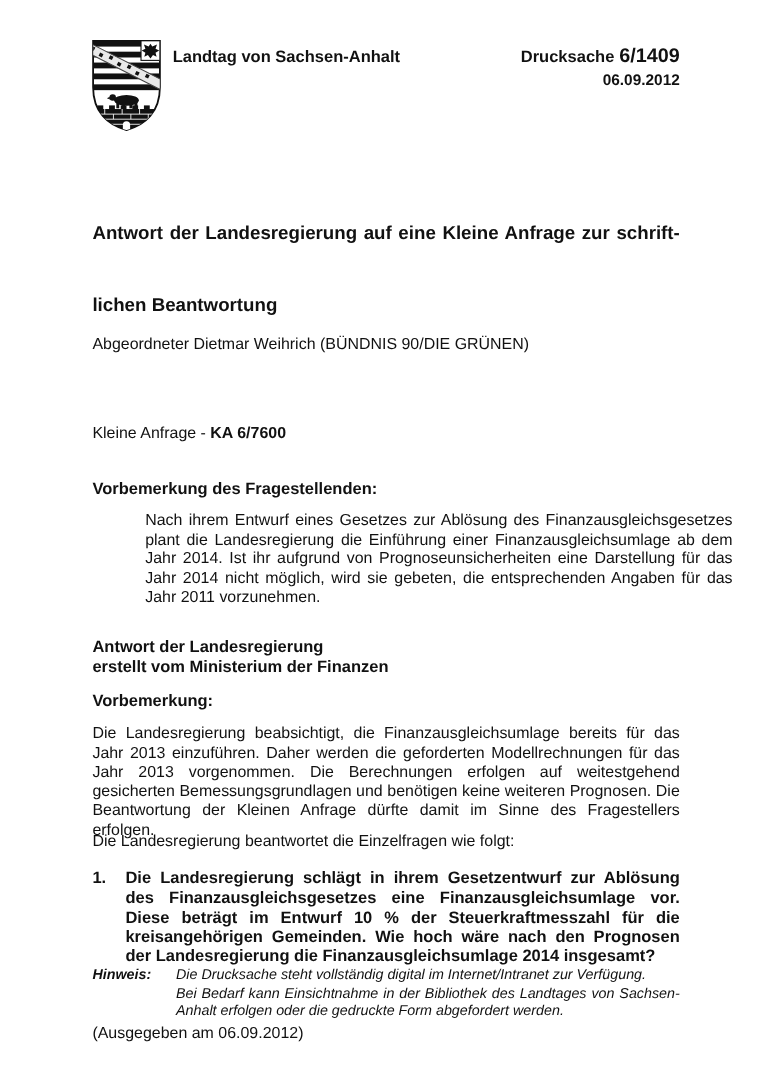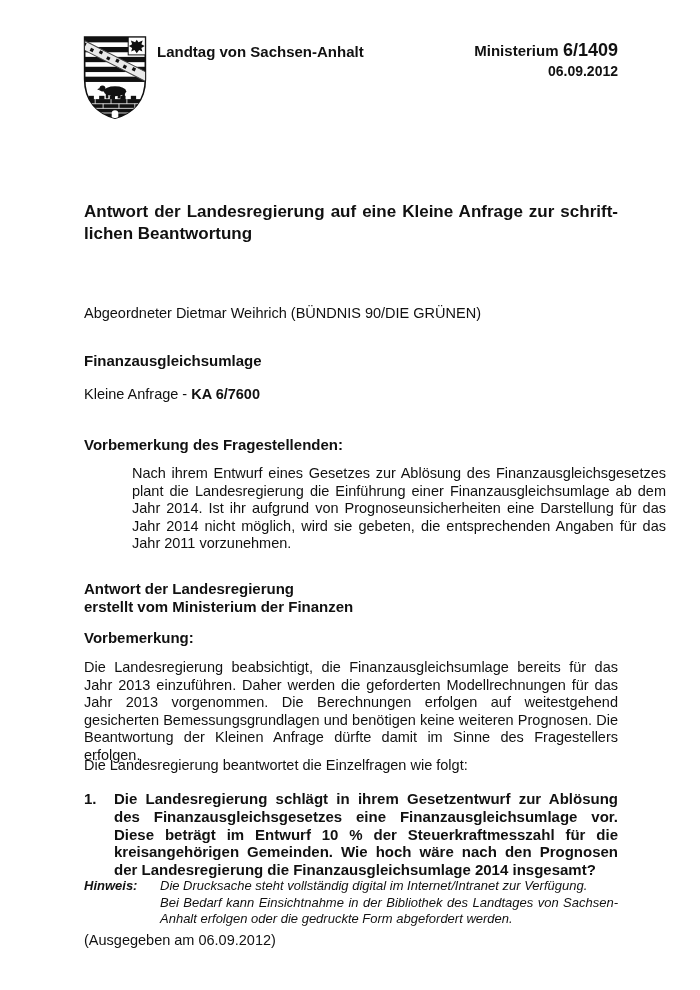--- a/index.html
+++ b/index.html
@@ -27,21 +27,21 @@
     text-align:right;line-height:20px;
   }
   .doc-label{font-size:15px;font-weight:bold;}
   .doc-number{font-size:18px;font-weight:bold;}
   .doc-date{font-size:14px;font-weight:bold;}
 
   .logo-box{left:82px;top:34px;width:66px;height:88px;}
 
   .title{top:201px;font-size:17px;font-weight:bold;line-height:22px;}
   .title .l1{text-align:justify;text-align-last:justify;display:block;}
-  .title .l2{display:block;}
+  .title .l2{display:block;margin-top:44px;}
 
   .author{top:305px;font-size:14.5px;}
   .subject{top:352px;}
   .request{top:386px;font-size:14.5px;}
   .h-vorbemerkung-frag{top:436px;}
   .p1{top:465px;margin-left:48px;}
   .h-antwort{top:580px;line-height:18px;}
   .h-vorbemerkung{top:629px;}
   .p2{top:659px;}
   .intro{top:757px;text-align:left;}
@@ -120,32 +120,31 @@
         </g>
 
         <path d="M45 132 v-12 a5 5 0 0 1 10 0 v12 Z" fill="#fff"></path>
       </g>
     </svg>
   </div>
 
   <div class="abs header-institution">Landtag von Sachsen-Anhalt</div>
 
   <div class="abs header-right">
-    <div><span class="doc-label">Ministerium</span> <span class="doc-number">6/1409</span></div>
+    <div><span class="doc-label">Drucksache</span> <span class="doc-number">6/1409</span></div>
     <div class="doc-date">06.09.2012</div>
   </div>
 
   <div class="abs col title">
     <span class="l1">Antwort der Landesregierung auf eine Kleine Anfrage zur schrift-</span>
     <span class="l2">lichen Beantwortung</span>
   </div>
 
   <div class="abs col author">Abgeordneter Dietmar Weihrich (BÜNDNIS 90/DIE GRÜNEN)</div>
 
-  <div class="abs col subject heading">Finanzausgleichsumlage</div>
 
   <div class="abs col request"><span>Kleine Anfrage - </span><span class="bold">KA 6/7600</span></div>
 
   <div class="abs col h-vorbemerkung-frag heading">Vorbemerkung des Fragestellenden:</div>
   <div class="abs col p1 body-text">Nach ihrem Entwurf eines Gesetzes zur Ablösung des Finanzausgleichsgesetzes plant die Landesregierung die Einführung einer Finanzausgleichsumlage ab dem Jahr 2014. Ist ihr aufgrund von Prognoseunsicherheiten eine Darstellung für das Jahr 2014 nicht möglich, wird sie gebeten, die entsprechenden Angaben für das Jahr 2011 vorzunehmen.</div>
 
   <div class="abs col h-antwort heading">
     <div>Antwort der Landesregierung</div>
     <div>erstellt vom Ministerium der Finanzen</div>
   </div>

